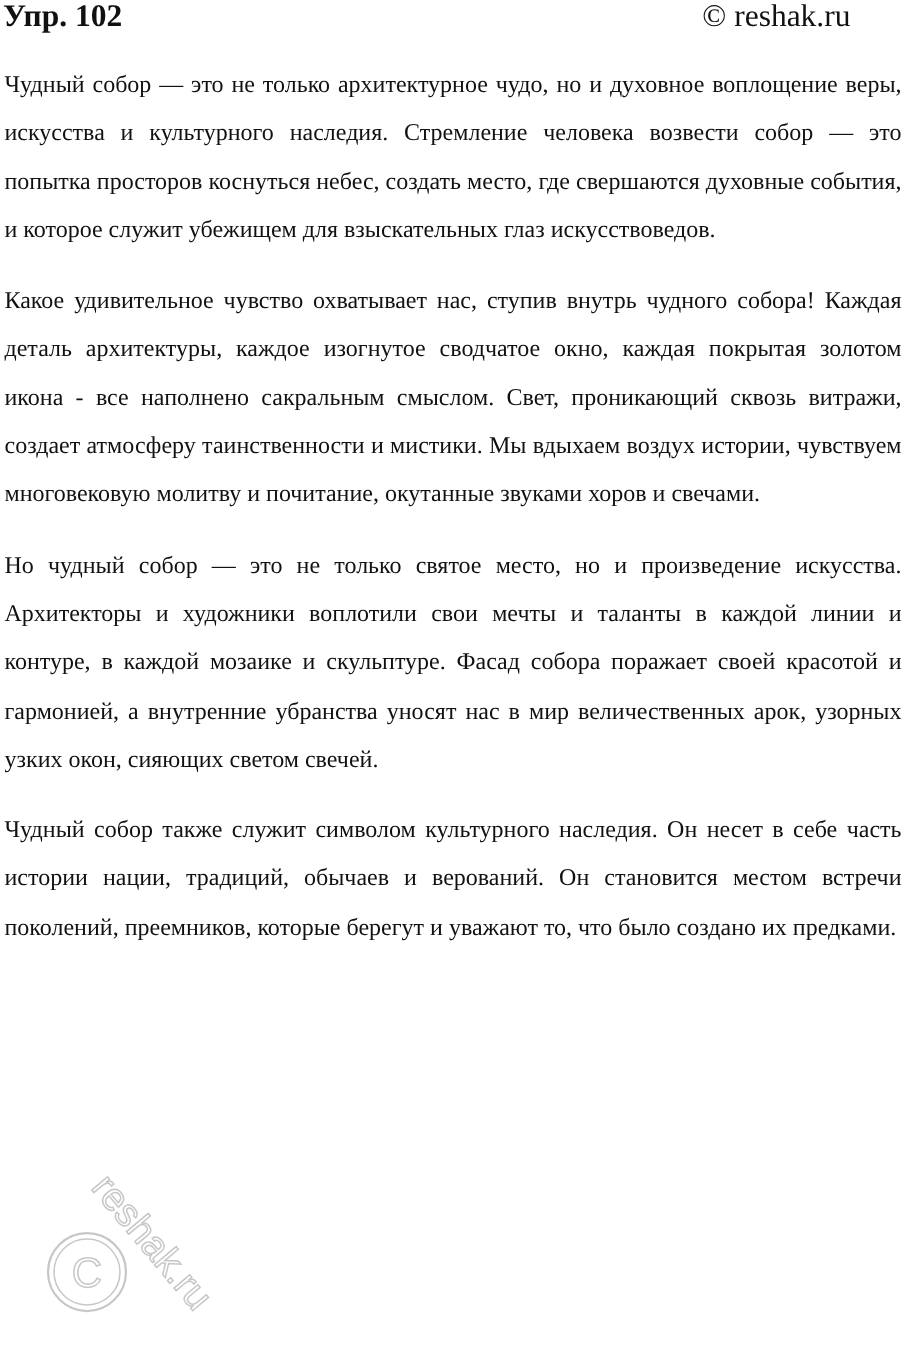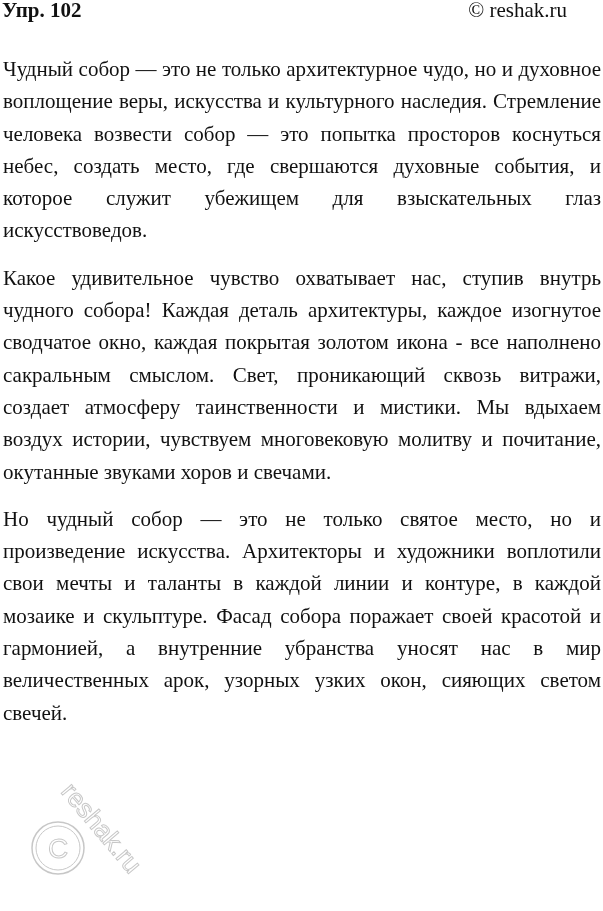--- a/index.html
+++ b/index.html
@@ -36,22 +36,22 @@
       top: -2px;
       font-size: 21px;
     }
     .content {
       position: absolute;
       left: 3px;
       top: 41px;
       width: 598px;
     }
     .para {
-      margin: 12px 0 15px 0;
-      font-size: 21px;
+      margin: 0 0 15px 0;
+      font-size: 16px;
       line-height: 32.3px;
       text-align: justify;
     }
     .watermark {
       position: absolute;
       left: 20px;
       top: 752px;
       width: 130px;
       height: 130px;
       pointer-events: none;
@@ -63,20 +63,21 @@
 
 <div class="header">
   <span class="ex-title">Упр. 102</span>
   <span class="site-mark">© reshak.ru</span>
 </div>
 
 <div class="content">
   <p class="para">Чудный собор — это не только архитектурное чудо, но и духовное воплощение веры, искусства и культурного наследия. Стремление человека возвести собор — это попытка просторов коснуться небес, создать место, где свершаются духовные события, и которое служит убежищем для взыскательных глаз искусствоведов.</p>
   <p class="para">Какое удивительное чувство охватывает нас, ступив внутрь чудного собора! Каждая деталь архитектуры, каждое изогнутое сводчатое окно, каждая покрытая золотом икона - все наполнено сакральным смыслом. Свет, проникающий сквозь витражи, создает атмосферу таинственности и мистики. Мы вдыхаем воздух истории, чувствуем многовековую молитву и почитание, окутанные звуками хоров и свечами.</p>
   <p class="para">Но чудный собор — это не только святое место, но и произведение искусства. Архитекторы и художники воплотили свои мечты и таланты в каждой линии и контуре, в каждой мозаике и скульптуре. Фасад собора поражает своей красотой и гармонией, а внутренние убранства уносят нас в мир величественных арок, узорных узких окон, сияющих светом свечей.</p>
+  <p class="para">Чудный собор также служит символом культурного наследия. Он несет в себе часть истории нации, традиций, обычаев и верований. Он становится местом встречи поколений, преемников, которые берегут и уважают то, что было создано их предками.</p>
 </div>
 
 <div class="watermark">
   <svg width="130" height="130" viewBox="0 0 130 130">
     <circle cx="38" cy="96" r="26" fill="none" stroke="#9a9a9a" stroke-width="1.5"></circle>
     <circle cx="38" cy="96" r="22" fill="none" stroke="#9a9a9a" stroke-width="1"></circle>
     <text x="38" y="106" text-anchor="middle" font-family="Liberation Sans, sans-serif" font-size="28" fill="none" stroke="#9a9a9a" stroke-width="1">C</text>
     <text x="40" y="40" transform="rotate(50 40 40)" font-family="Liberation Sans, sans-serif" font-size="26" fill="none" stroke="#9a9a9a" stroke-width="1">reshak.ru</text>
   </svg>
 </div>

